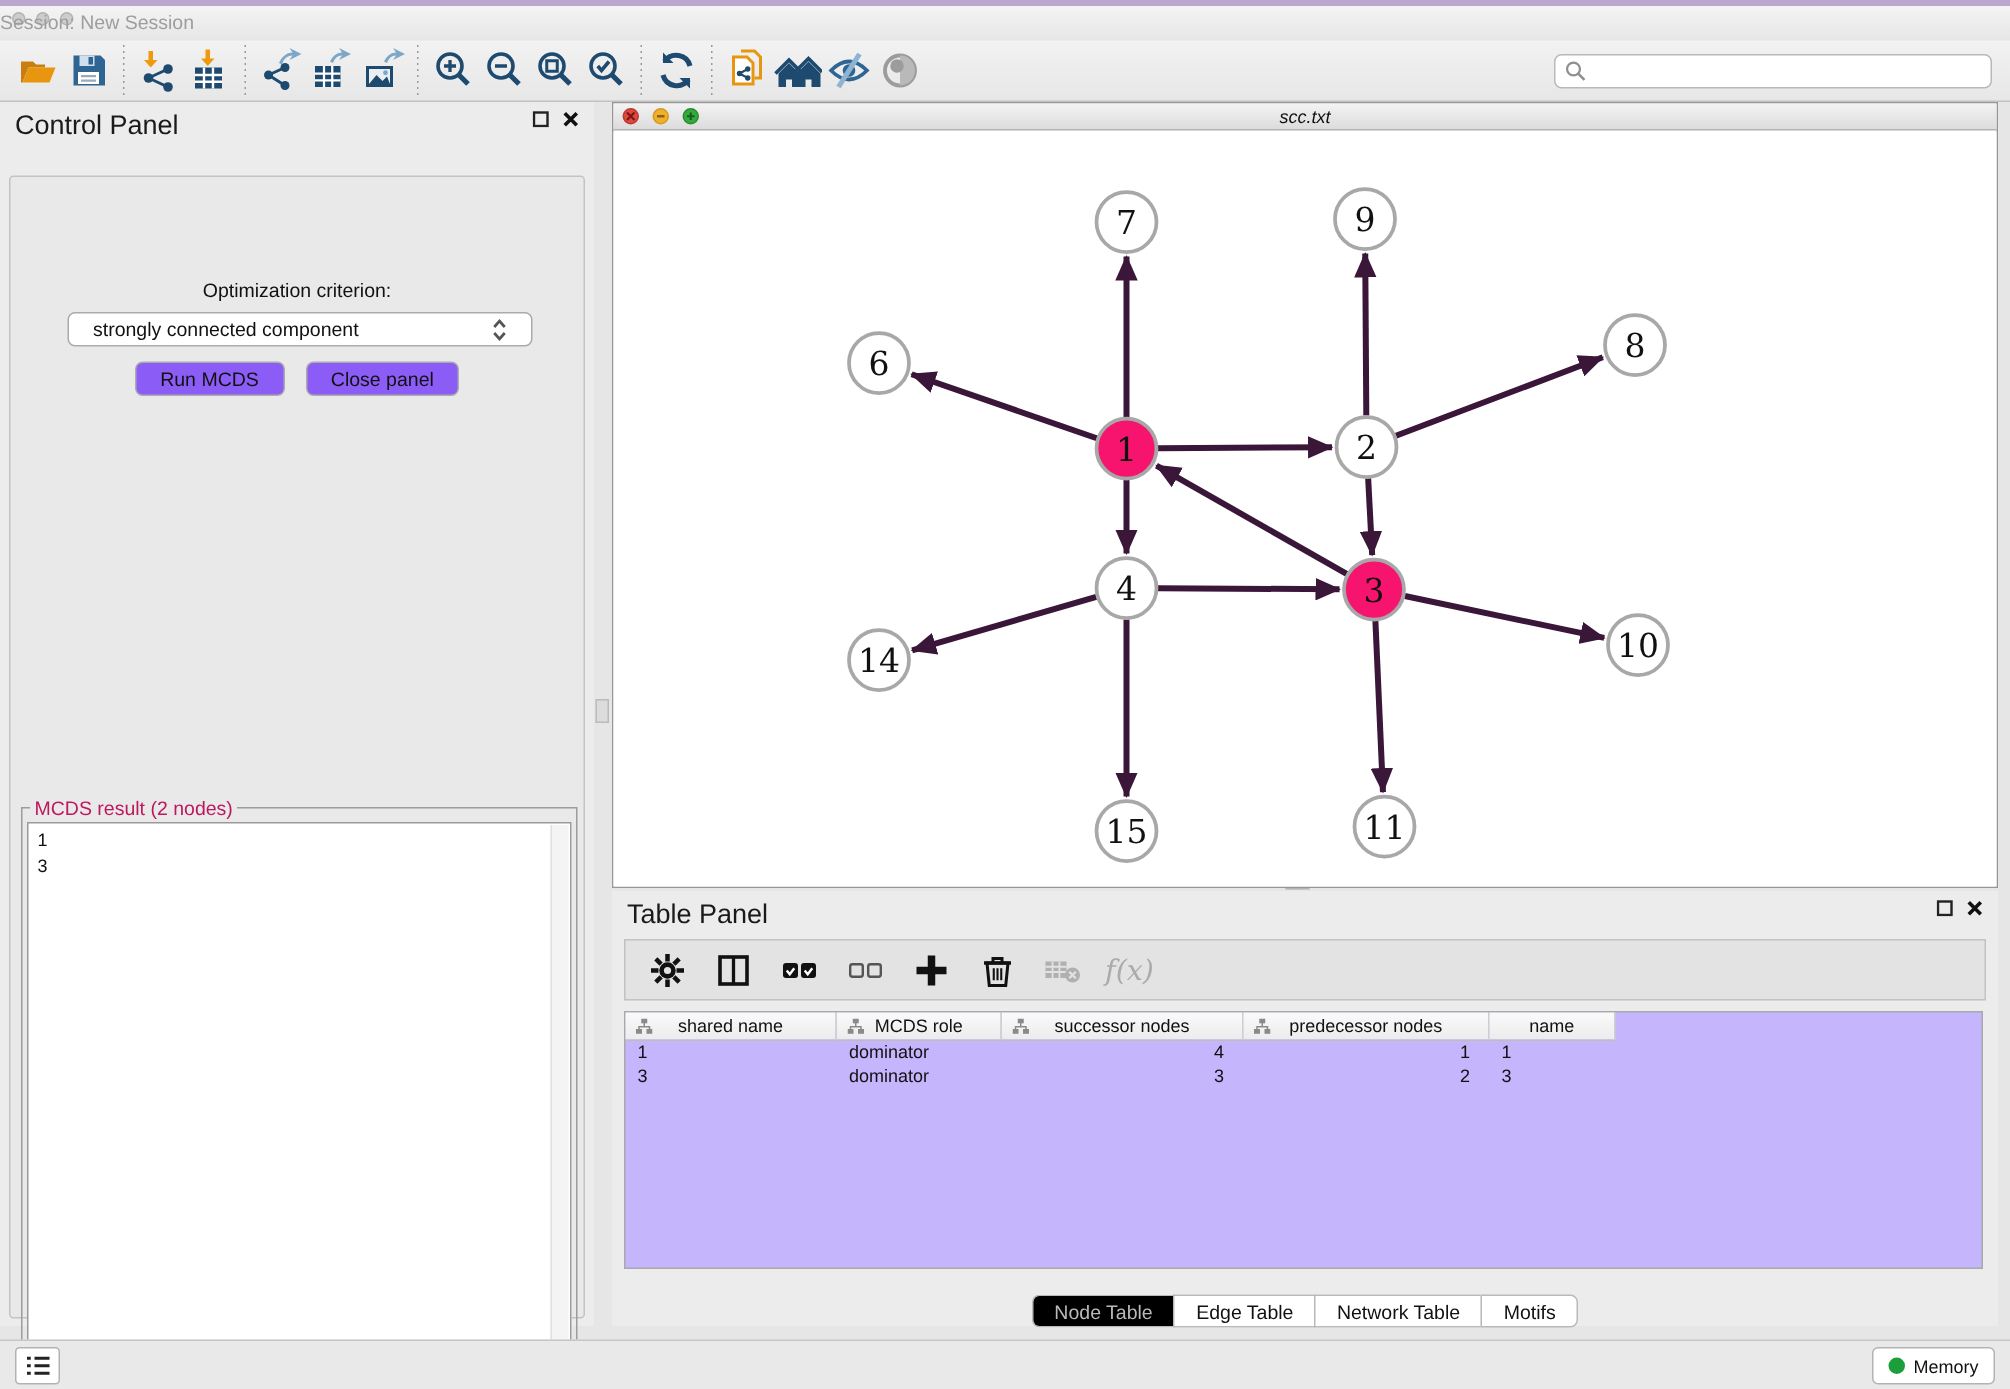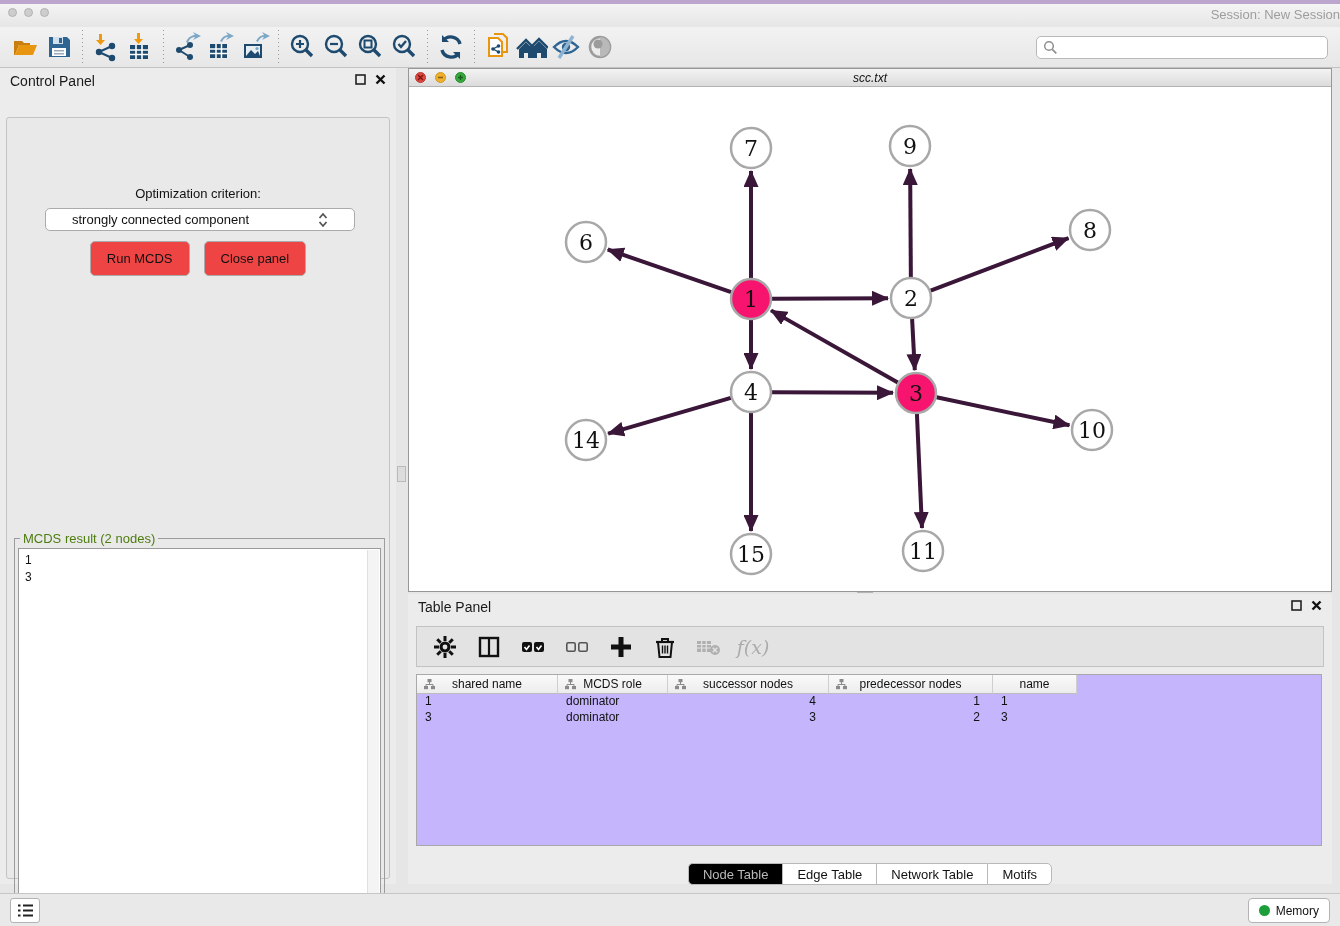--- a/index.html
+++ b/index.html
@@ -6,57 +6,57 @@
   html,body { background:#d0d0d0; }
   body { font-family:"Liberation Sans", sans-serif; }
   .window { position:relative; width:1340px; height:926px; background:#e6e6e6; overflow:hidden; }
 
   
   .purple-strip { position:absolute; left:0; top:0; width:100%; height:4px; background:#bda6cd; }
   .titlebar { position:absolute; left:0; top:4px; width:100%; height:23px;
     background:linear-gradient(#f4f4f4,#e6e6e6); }
   .traffic-inactive { position:absolute; left:8px; top:4px; display:flex; gap:7px; }
   .traffic-inactive span { width:9px; height:9px; border-radius:50%; background:#cdcdcd; border:1px solid #b3b3b3; }
-  .win-title { position:absolute; left:0; right:0; top:3px; text-align:right; font-size:13px; color:#9d9d9d; }
+  .win-title { position:absolute; left:0; right:0; top:3px; text-align:left; font-size:13px; color:#9d9d9d; }
 
   
   .toolbar { position:absolute; left:0; top:27px; width:100%; height:41px;
     background:linear-gradient(#f2f2f2,#e7e7e7); border-bottom:1px solid #c2c2c2;
     display:flex; align-items:center; padding-left:8px; }
   .tb-btn { width:34px; height:34px; display:flex; align-items:center; justify-content:center; flex:0 0 auto; }
   .tb-sep { width:1px; height:34px; margin:0 6px; flex:0 0 auto;
     background-image:linear-gradient(#9a9a9a 30%, rgba(0,0,0,0) 0%);
     background-size:1px 4px; background-repeat:repeat-y; }
   .search-wrap { margin-left:auto; margin-right:12px; width:292px; height:23px; background:#fff;
     border:1px solid #b9b9b9; border-radius:5px; display:flex; align-items:center; padding:0 6px; }
   .search-wrap input { border:none; outline:none; flex:1; font-size:12px; font-family:inherit; background:transparent; }
 
   
   .control-panel { position:absolute; left:0; top:68px; width:396px; height:816px; background:#ececec; }
-  .panel-title-row { position:absolute; left:10px; top:5px; font-size:14px; color:#1a1a1a; }
+  .panel-title-row { position:absolute; left:10px; top:5px; font-size:18px; color:#1a1a1a; }
   .panel-head-icons { position:absolute; right:10px; top:6px; display:flex; gap:9px; align-items:center; }
   .cp-tabs { position:absolute; left:78px; top:29px; display:flex; }
   .cp-tab { height:20px; padding:0 14px; font-size:13px; background:#fff; border:1px solid #bdbdbd;
     border-right:none; display:flex; align-items:center; color:#111; }
   .cp-tab:first-child { border-top-left-radius:5px; }
   .cp-tab:last-child { border-right:1px solid #bdbdbd; border-top-right-radius:5px; }
   .cp-tab.active { background:#e4e4e4; color:#b4b4b4; }
   .cp-body { position:absolute; left:6px; top:49px; width:384px; height:762px;
     background:#e9e9e9; border:1px solid #c3c3c3; border-radius:3px; }
   .opt-label { position:absolute; left:0; width:100%; top:68px; text-align:center; font-size:13px; color:#111; }
   .criterion-select { position:absolute; left:38px; top:90px; width:310px; height:23px; background:#fff;
     border:1px solid #ababab; border-radius:5px; display:flex; align-items:center;
-    padding:0 26px; font-size:13px; color:#111; }
+    padding:0 16px; font-size:13px; color:#111; }
   .criterion-select .stepper { margin-left:auto; }
   .cp-buttons { position:absolute; left:0; top:123px; width:100%; display:flex; justify-content:center; gap:14px; }
-  .btn { height:35px; padding:1px 16px; background:#ef4444; border:1px solid #ababab; border-radius:5px;
+  .btn { height:23px; padding:1px 16px; background:#8b5cf6; border:1px solid #ababab; border-radius:5px;
     font-size:13px; color:#111; display:flex; align-items:center; }
   .result-group { position:absolute; left:7px; top:420px; width:371px; height:384px;
     border:1px solid #9c9c9c; }
-  .result-legend { position:absolute; left:5px; top:-8px; background:#e9e9e9; padding:0 3px; font-size:13px; color:#4d7c0f; }
+  .result-legend { position:absolute; left:5px; top:-8px; background:#e9e9e9; padding:0 3px; font-size:13px; color:#be185d; }
   .result-area { position:absolute; left:3px; top:9px; right:3px; bottom:3px; background:#fff;
     border:1px solid #9a9a9a; font-size:12px; color:#111; padding:3px 6px; line-height:17px; }
   .result-scroll { position:absolute; top:1px; right:1px; bottom:1px; width:12px; background:#f4f4f4; border-left:1px solid #e0e0e0; }
 
   
   .v-divider-handle { position:absolute; left:397px; top:466px; width:9px; height:16px;
     background:#dcdcdc; border:1px solid #bbb; }
   .h-divider-handle { position:absolute; left:857px; top:585px; width:16px; height:8px;
     background:#ccc; border:1px solid #b5b5b5; }
 

